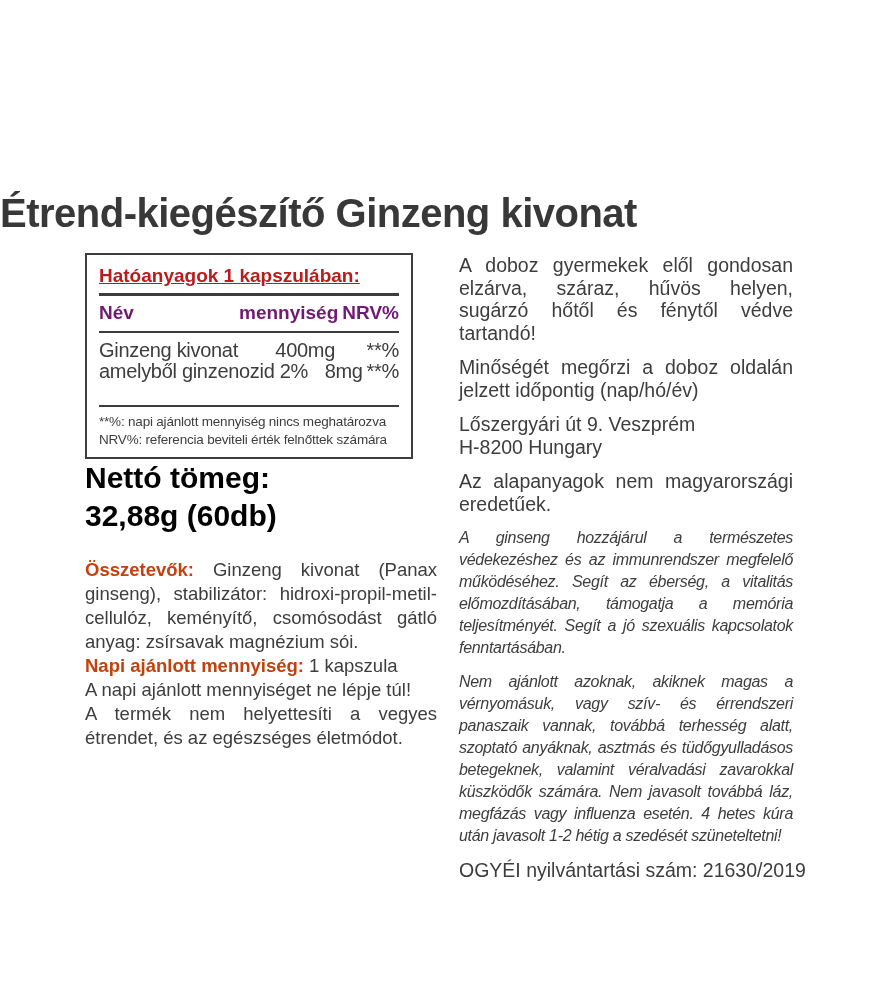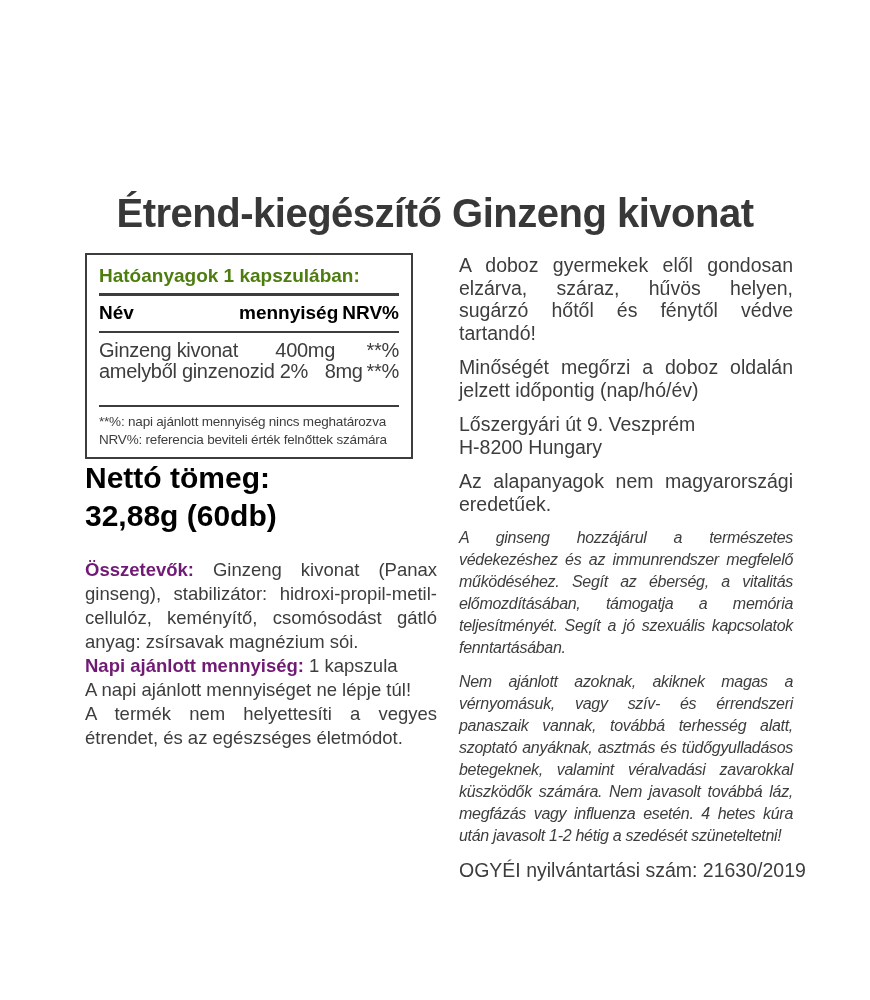--- a/index.html
+++ b/index.html
@@ -8,21 +8,21 @@
     position:relative;
     width:870px; height:1000px;
     background:#ffffff;
     color:#3d3d3d;
     font-family:"Liberation Sans", sans-serif;
     overflow:hidden;
   }
   .title {
     position:absolute;
     top:191px; left:0; width:100%;
-    text-align:center;
+    text-align:left;
     font-size:40px;
     font-weight:700;
     color:#383838;
     letter-spacing:-0.5px;
     white-space:nowrap;
   }
   .columns {
     position:absolute;
     top:253px; left:85px;
     display:flex;
@@ -33,30 +33,31 @@
 
   
   .supp-box {
     width:328px;
     border:2px solid #3d3d3d;
     padding:8px 12px 6px 12px;
   }
   .supp-heading {
     font-size:19px; font-weight:700; line-height:22px;
     margin:2px 0 6px 0;
-    color:#4d7c0f;
+    color:#b91c1c;
     white-space:nowrap;
+    text-decoration:underline;
   }
   .rule       { border-top:2px solid #3d3d3d; }
   .rule.thick { border-top-width:3px; }
   .supp-row   { display:flex; align-items:baseline; }
   .supp-row.header {
     font-size:19px; font-weight:700; line-height:22px;
     padding:6px 0 7px 0;
-    color:#000000;
+    color:#701a75;
   }
   .c-name { flex:1; text-align:left; white-space:nowrap; }
   .c-qty  { width:96px; text-align:right; white-space:nowrap; }
   .c-nrv  { width:64px; text-align:right; white-space:nowrap; }
   .supp-body {
     padding:7px 0 23px 0;
     font-size:20px; line-height:21px;
     letter-spacing:-0.3px;
   }
   .supp-foot {
@@ -71,21 +72,21 @@
     font-size:30px; font-weight:700; line-height:38px;
     color:#000000;
     white-space:nowrap;
   }
   .col-left p {
     font-size:18.5px; line-height:24px;
   }
   .col-left p.ingredients { margin-top:23px; }
   .just   { text-align:justify; }
   .nowrap { white-space:nowrap; }
-  strong  { font-weight:700; color:#701a75; }
+  strong  { font-weight:700; color:#c2410c; }
 
   
   .col-right p, .col-right .addr {
     font-size:19.5px; line-height:22.5px;
     margin-top:12px;
   }
   .col-right > :first-child { margin-top:1px; }
   .italic {
     font-style:italic;
     font-size:16px !important;

